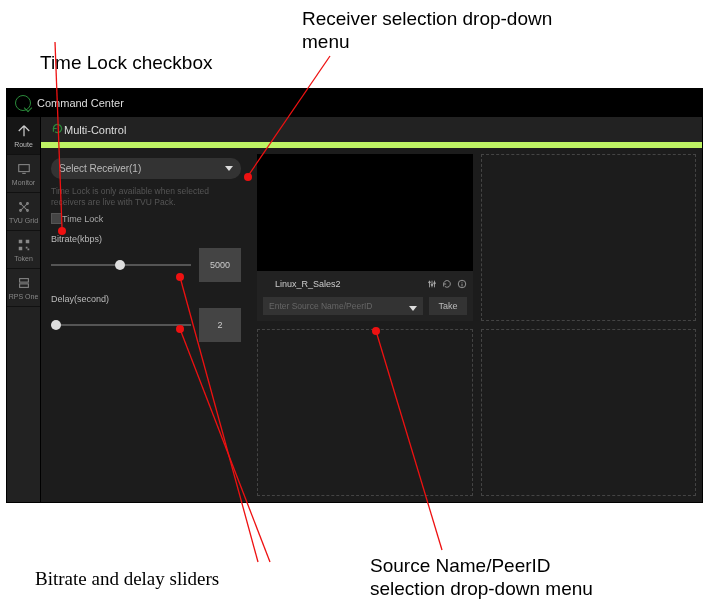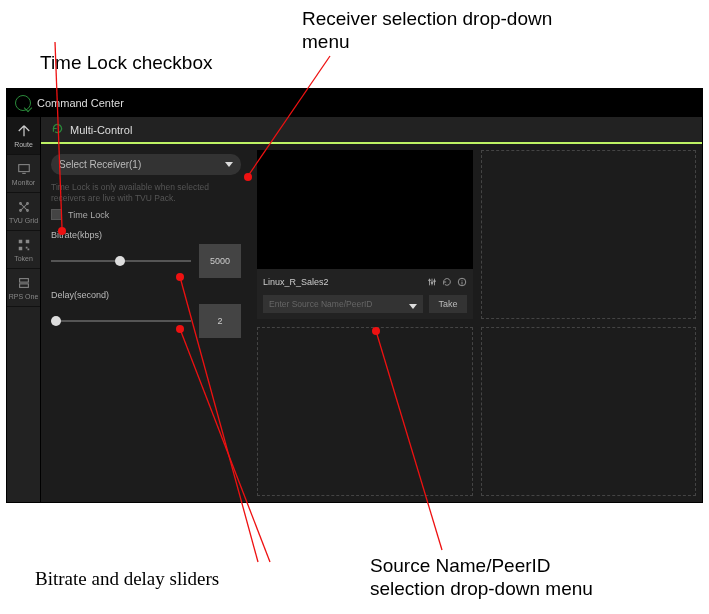--- a/index.html
+++ b/index.html
@@ -71,23 +71,23 @@
     gap: 3px;
     cursor: pointer;
   }
   .side-item.active { background: #161616; color: #bbb; }
   .side-icon { width:14px;height:14px;display:flex;align-items:center;justify-content:center; }
   .side-icon svg { width:14px;height:14px; }
   .content { flex:1; display:flex; flex-direction:column; }
   .topbar {
     background: #222;
     padding: 5px 10px;
-    display:flex;align-items:center;gap:6px;
+    display:flex;align-items:center;gap:0;
     color:#ddd;font-size:11px;
-    border-bottom:2px solid #bef264;
+    border-bottom:6px solid #bef264;
   }
   .refresh-icon { color:#2a8a3a; width:13px;height:13px; }
   .body-row { flex:1; display:flex; }
   .left-panel {
     width: 210px;
     padding: 10px 10px;
     color:#888;
     font-size:10px;
   }
   .dropdown {
@@ -105,38 +105,38 @@
     border-left:4px solid transparent;
     border-right:4px solid transparent;
     border-top:5px solid #ddd;
   }
   .hint {
     color:#555;
     font-size:8.5px;
     line-height:1.3;
     margin:7px 0 5px;
   }
-  .checkbox-row{display:flex;align-items:center;gap:6px;margin-bottom:10px;}
+  .checkbox-row{display:flex;align-items:center;margin-bottom:10px;}
   .chk{
     width:11px;height:11px;background:#444;border:1px solid #555;display:inline-block;cursor:pointer;
   }
   .lbl{color:#aaa;font-size:9px;}
   .field-lbl{color:#bbb;font-size:9px;margin-bottom:4px;}
   .slider-row{display:flex;align-items:center;gap:8px;margin-bottom:12px;}
   .slider{flex:1;position:relative;height:12px;}
   .slider-track{position:absolute;left:0;right:0;top:5px;height:2px;background:#555;}
   .slider-knob{position:absolute;top:1px;width:10px;height:10px;background:#ddd;border-radius:50%;cursor:pointer;}
   .valbox{width:42px;height:34px;background:#444;color:#ccc;font-size:9px;display:flex;align-items:center;justify-content:center;}
   .grid-area{flex:1;padding:6px;display:grid;grid-template-columns:1fr 1fr;grid-template-rows:1fr 1fr;gap:8px;}
   .tile{border:1px dashed #444;}
   .tile.filled{border:none;background:#1b1b1b;display:flex;flex-direction:column;}
   .video{flex:1;background:#000;}
   .tile-bar{background:#222;padding:4px 6px 6px;}
   .tile-title-row{display:flex;align-items:center;justify-content:space-between;}
-  .tile-title{color:#ccc;font-size:9px;}
+  .tile-title{color:#ccc;font-size:9px;margin-left:12px;}
   .tile-icons{display:flex;gap:5px;color:#888;}
   .tile-icons svg{width:10px;height:10px;}
   .tile-controls{display:flex;gap:6px;margin-top:4px;}
   .source-dd{flex:1;background:#333;color:#666;font-size:8.5px;padding:4px 6px;display:flex;align-items:flex-end;justify-content:space-between;cursor:pointer;}
   .take-btn{background:#333;color:#bbb;font-size:9px;padding:4px 9px;cursor:pointer;}
   .callout-dot{position:absolute;width:8px;height:8px;background:#e11;border-radius:50%;z-index:20;}
   svg.aline{position:absolute;overflow:visible;z-index:15;pointer-events:none;}
 </style>
 </head>
 <body>

